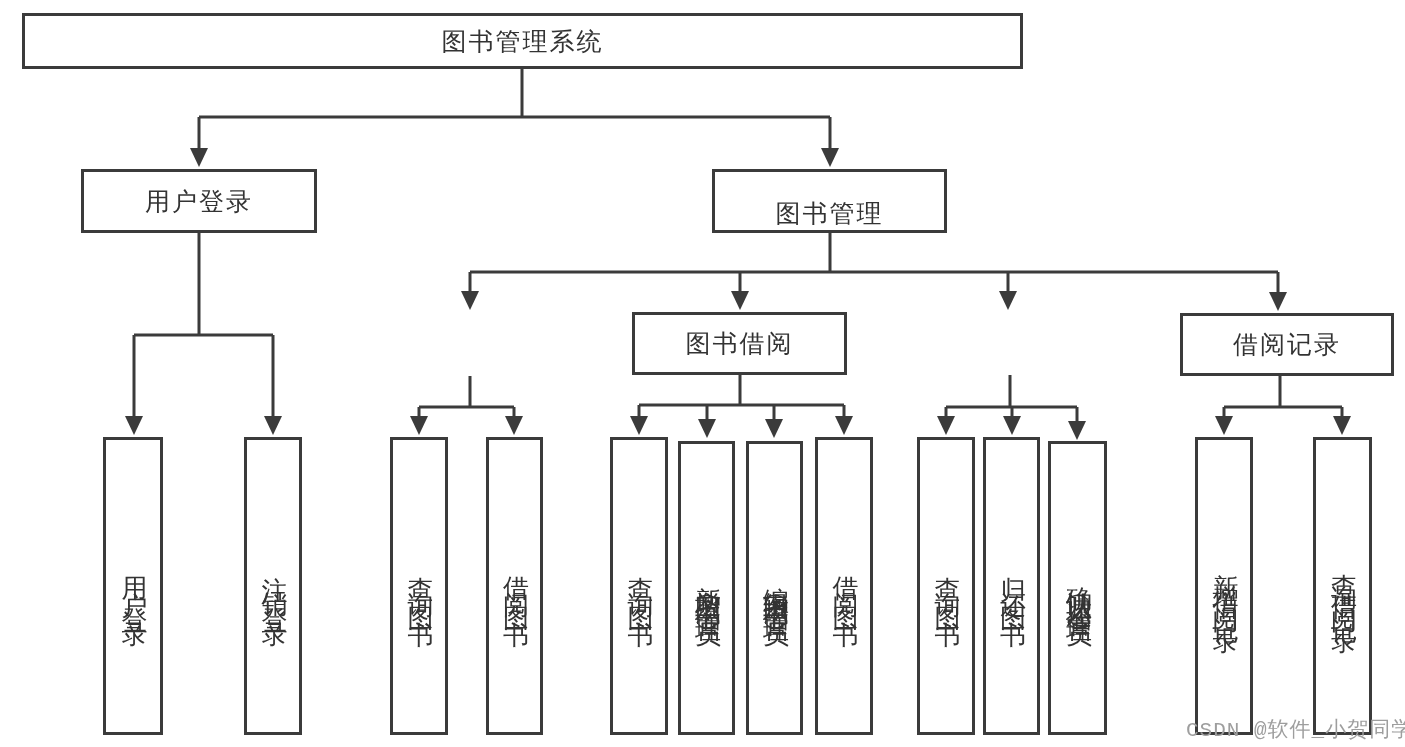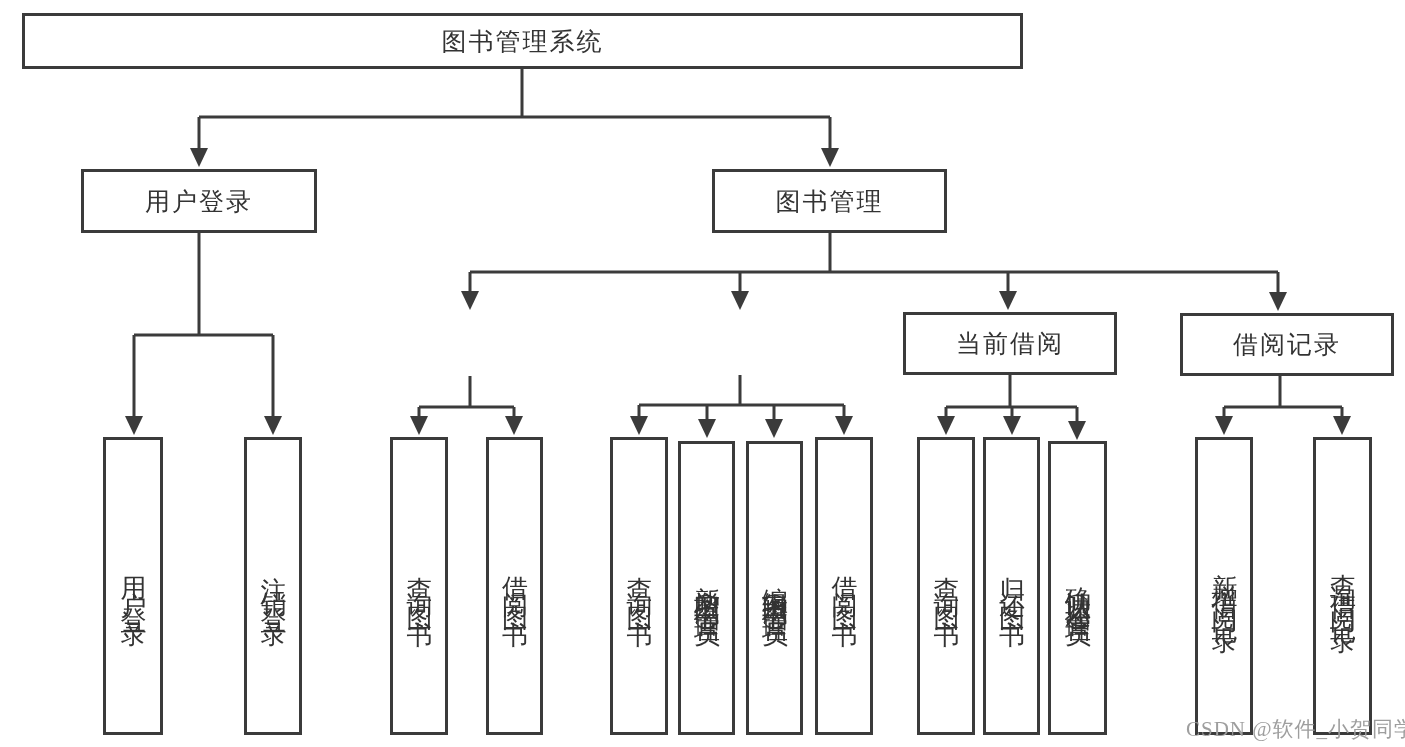--- a/index.html
+++ b/index.html
@@ -1,21 +1,21 @@
 <!DOCTYPE html>
 <html style="--line: #3b3b3b; --text: #333333; --watermark: #9e9e9e; --background: #ffffff;"><head>
 <meta charset="utf-8">
 <style>
   html, body { margin: 0; padding: 0; background: #fff; }
   #canvas {
     position: relative;
     width: 1405px;
     height: 747px;
     background: var(--background, #ffffff);
-    font-family: Liberation Serif, serif;
+    font-family: Liberation Mono, monospace;
     overflow: hidden;
   }
   #connectors {
     position: absolute;
     left: 0; top: 0;
     width: 1405px; height: 747px;
     pointer-events: none;
   }
   #connectors path {
     stroke: var(--line, #3b3b3b);
@@ -122,26 +122,26 @@
       <polygon points="1333,416 1351,416 1342,435"></polygon>
   </svg>
 
   <div class="node hnode" style="left:22px; top:13px; width:1001px; height:56px;">
     <span>图书管理系统</span>
   </div>
 
   <div class="node hnode" style="left:81px; top:169px; width:236px; height:64px;">
     <span>用户登录</span>
   </div>
-  <div class="node hnode" style="left:712px; top:169px; width:235px; height:64px;">
+  <div class="node hnode" style="left:712px; top:169px; width:235px; height:64px;align-items:flex-end;">
     <span>图书管理</span>
   </div>
 
-  <div class="node hnode" style="left:903px; top:312px; width:214px; height:63px;">
-    <span>当前借阅</span>
+  <div class="node hnode" style="left:632px; top:312px; width:215px; height:63px;">
+    <span>图书借阅</span>
   </div>
   <div class="node hnode" style="left:1173px; top:313px; width:214px; height:63px;margin-left:7px;">
     <span>借阅记录</span>
   </div>
 
   <div class="node leaf" style="left:103px; top:437px; width:60px; height:298px;">
     <span class="vtext ls-4">用户登录</span>
   </div>
   <div class="node leaf" style="left:244px; top:437px; width:58px; height:298px;">
     <span class="vtext ls-4">注销登录</span>

